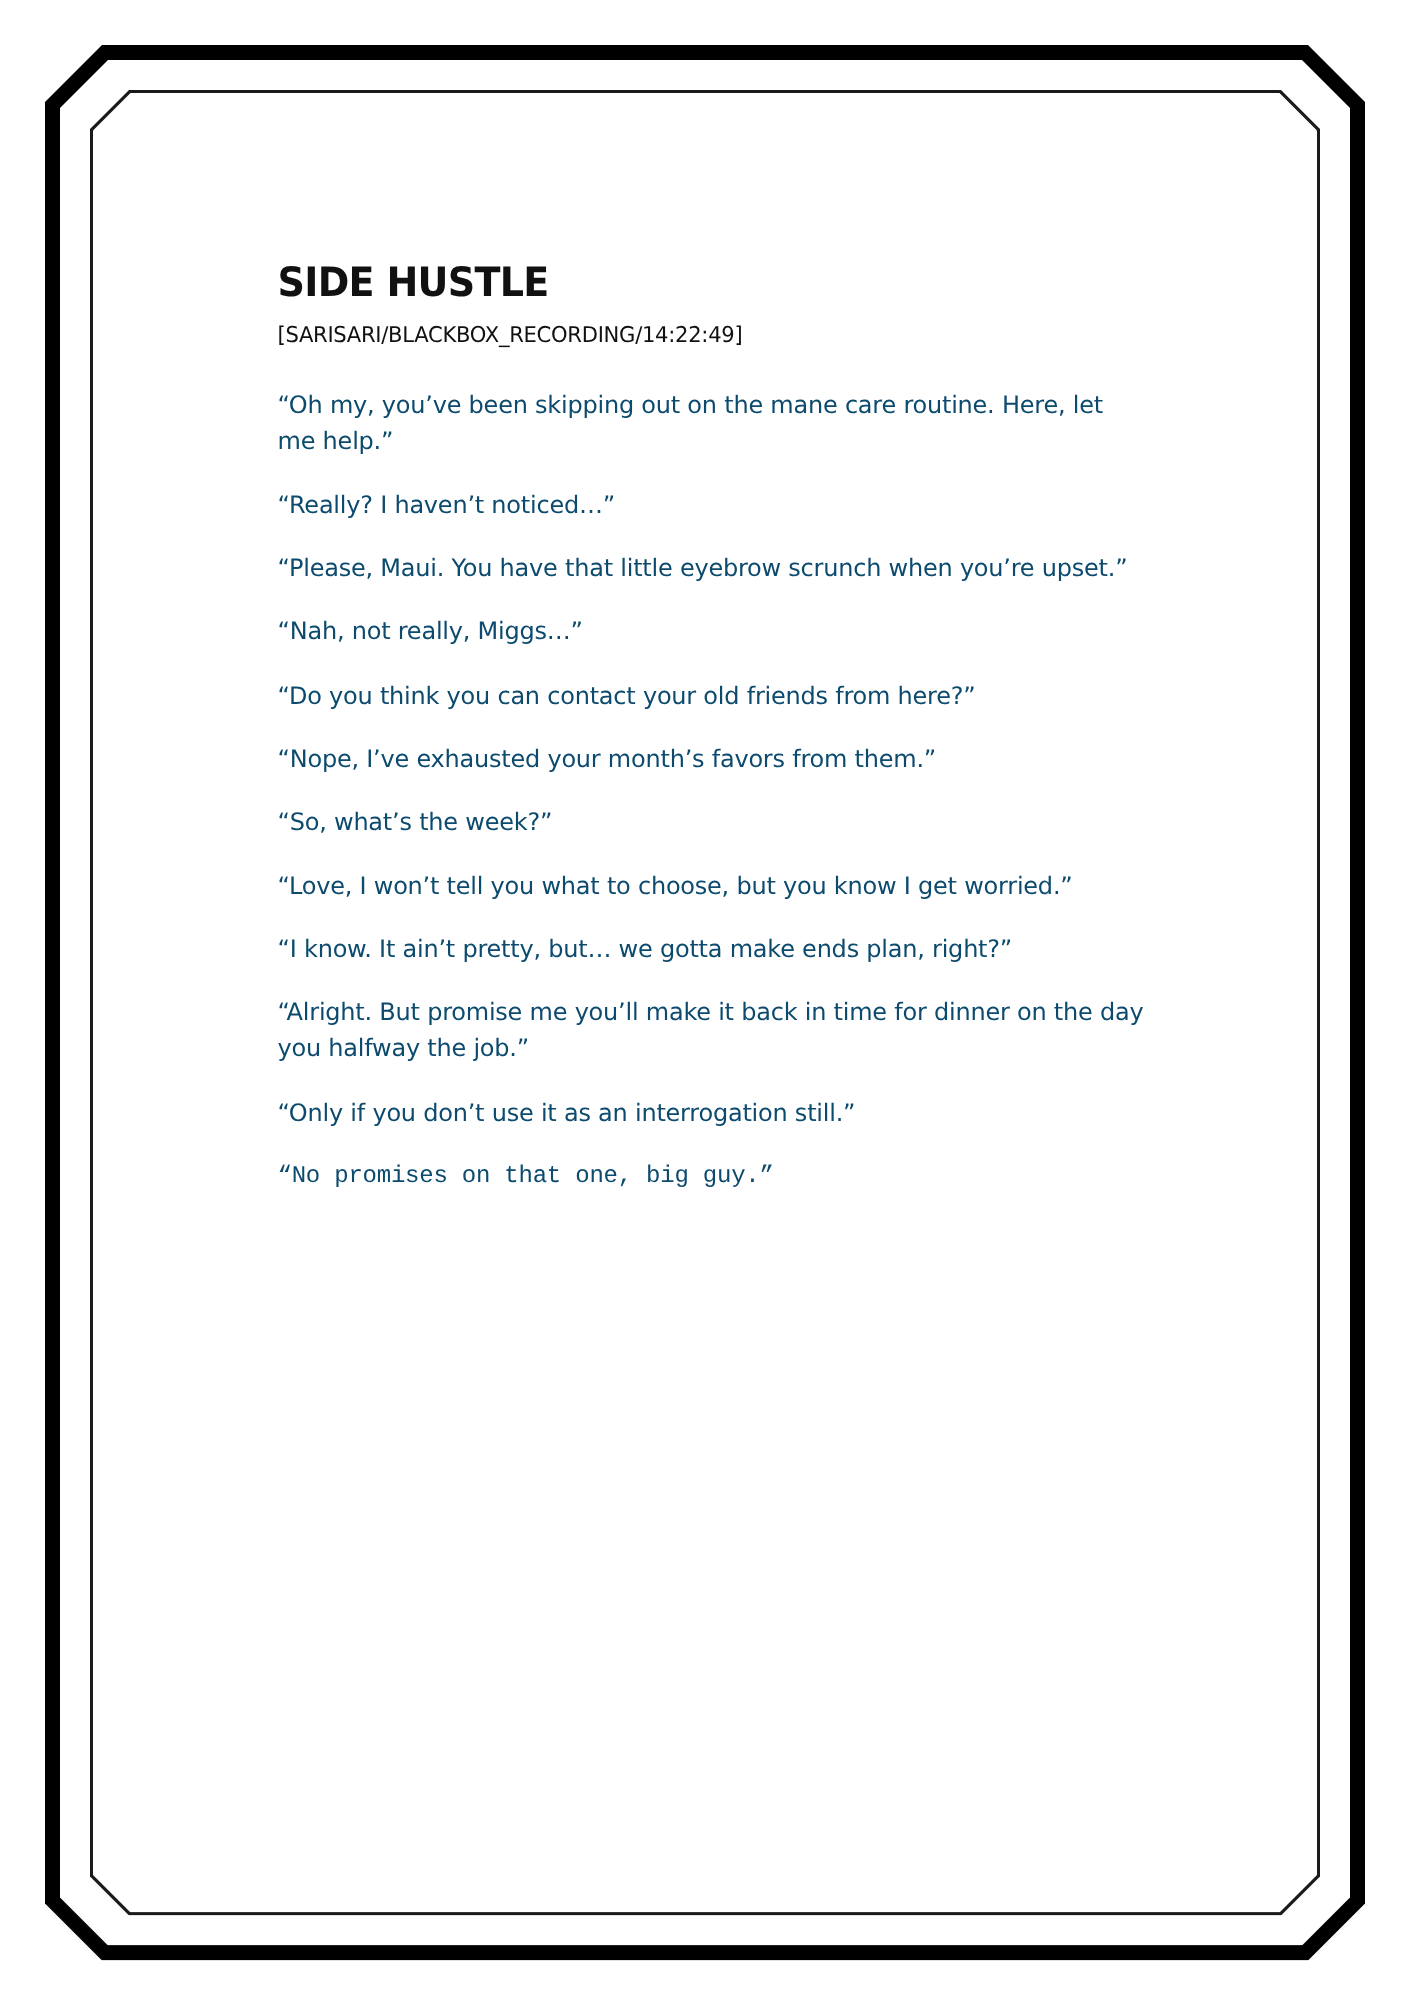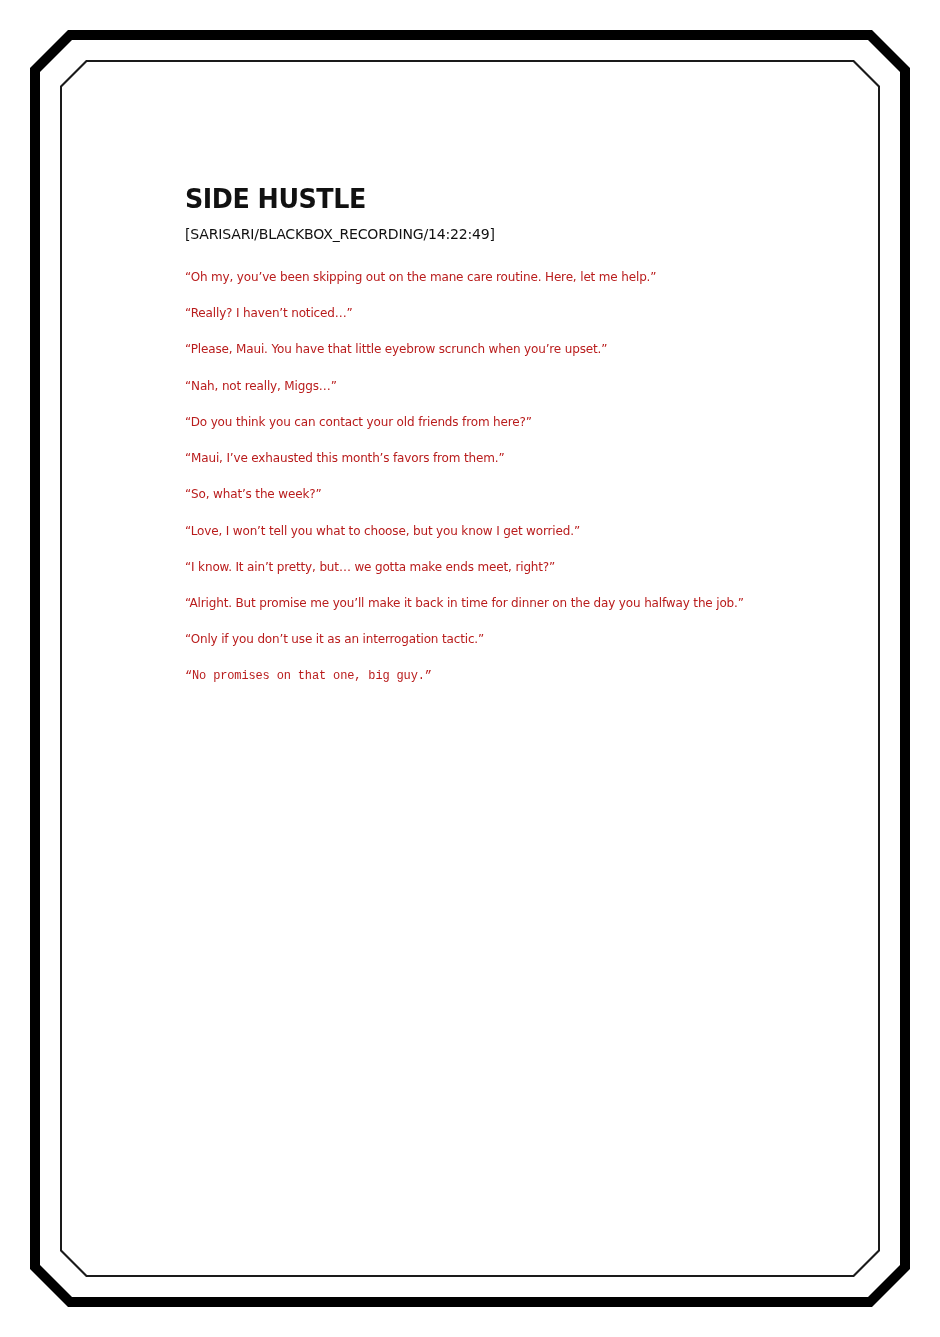--- a/index.html
+++ b/index.html
@@ -61,21 +61,21 @@
     bottom: 2px;
     background: #ffffff;
     -webkit-clip-path: polygon(25px 0, calc(100% - 25px) 0, 100% 25px, 100% calc(100% - 25px), calc(100% - 25px) 100%, 25px 100%, 0 calc(100% - 25px), 0 25px);
     clip-path: polygon(25px 0, calc(100% - 25px) 0, 100% 25px, 100% calc(100% - 25px), calc(100% - 25px) 100%, 25px 100%, 0 calc(100% - 25px), 0 25px);
   }
 
   
   .content {
     position: absolute;
     left: 185px;
-    top: 185px;
+    top: 175px;
     width: 580px;
   }
 
   .doc-title {
     font-family: "DejaVu Sans", sans-serif;
     font-weight: bold;
     font-size: 27px;
     letter-spacing: -0.5px;
     color: #111111;
     margin: 0 0 14px 0;
@@ -89,23 +89,23 @@
     font-size: 14.5px;
     color: #111111;
     margin: 0 0 26px 0;
     letter-spacing: -0.2px;
     transform: scaleX(0.97);
     transform-origin: left center;
   }
 
   .line {
     font-family: "DejaVu Sans", sans-serif;
-    font-size: 12px;
+    font-size: 16px;
     line-height: 1.52;
-    color: #b91c1c;
+    color: #0c4a6e;
     margin: 0 0 18px 0;
     letter-spacing: -0.15px;
   }
   .line.justify {
     text-align: justify;
   }
   .line:last-child {
     margin-bottom: 0;
     font-family: Liberation Mono, monospace;
   }
@@ -125,23 +125,23 @@
 
   <div class="content">
     <h1 class="doc-title">SIDE HUSTLE</h1>
     <div class="doc-slug">[SARISARI/BLACKBOX_RECORDING/14:22:49]</div>
     <div id="lines">
         <p class="line">“Oh my, you’ve been skipping out on the mane care routine. Here, let me help.”</p>
         <p class="line">“Really? I haven’t noticed…”</p>
         <p class="line">“Please, Maui. You have that little eyebrow scrunch when you’re upset.”</p>
         <p class="line">“Nah, not really, Miggs…”</p>
         <p class="line">“Do you think you can contact your old friends from here?”</p>
-        <p class="line">“Maui, I’ve exhausted this month’s favors from them.”</p>
+        <p class="line">“Nope, I’ve exhausted your month’s favors from them.”</p>
         <p class="line">“So, what’s the week?”</p>
         <p class="line">“Love, I won’t tell you what to choose, but you know I get worried.”</p>
-        <p class="line">“I know. It ain’t pretty, but… we gotta make ends meet, right?”</p>
+        <p class="line">“I know. It ain’t pretty, but… we gotta make ends plan, right?”</p>
         <p class="line">“Alright. But promise me you’ll make it back in time for dinner on the day you halfway the job.”</p>
-        <p class="line">“Only if you don’t use it as an interrogation tactic.”</p>
+        <p class="line">“Only if you don’t use it as an interrogation still.”</p>
         <p class="line">“No promises on that one, big guy.”</p>
       </div>
   </div>
 
 </div>
 
 </body></html>

